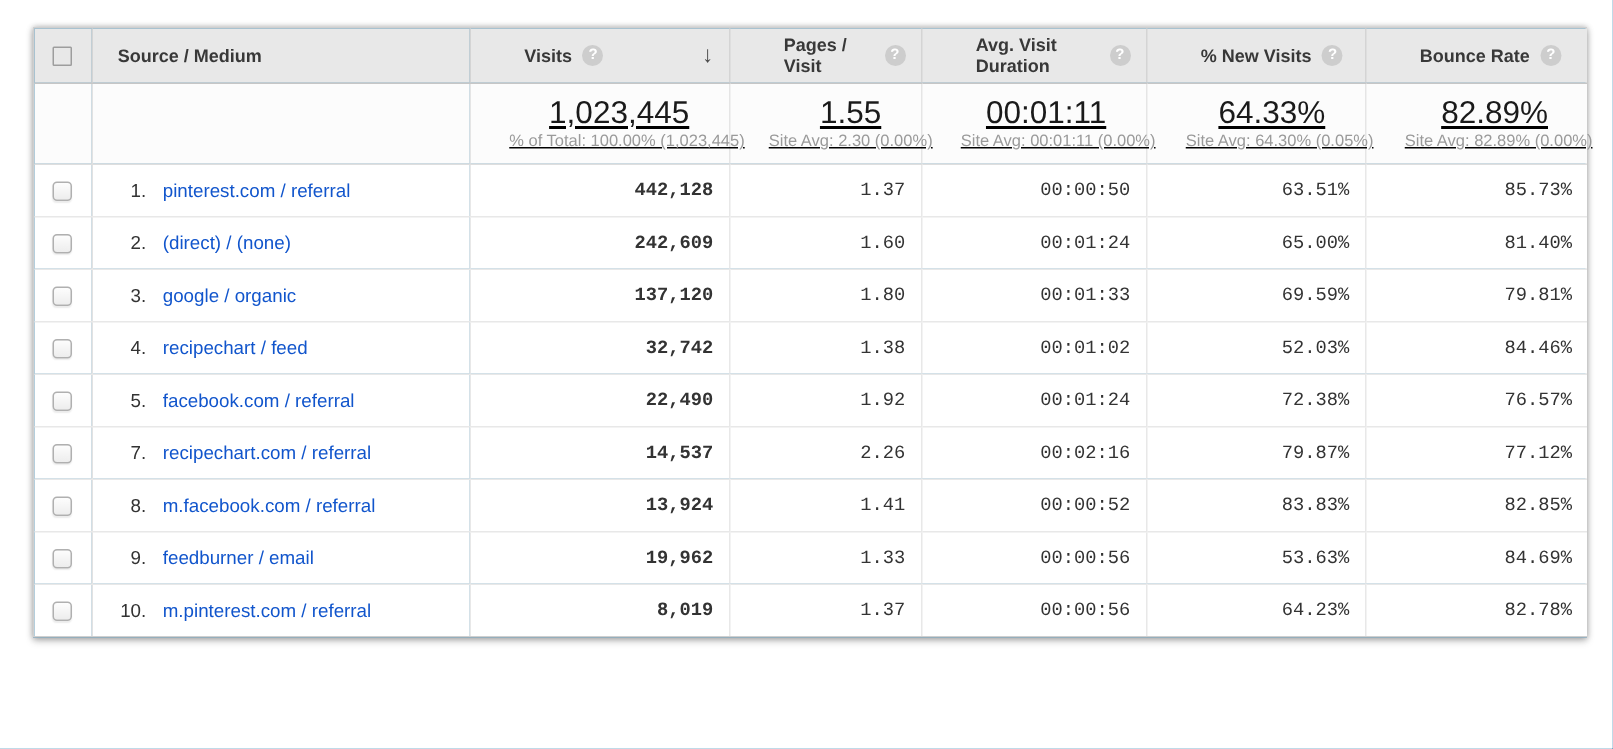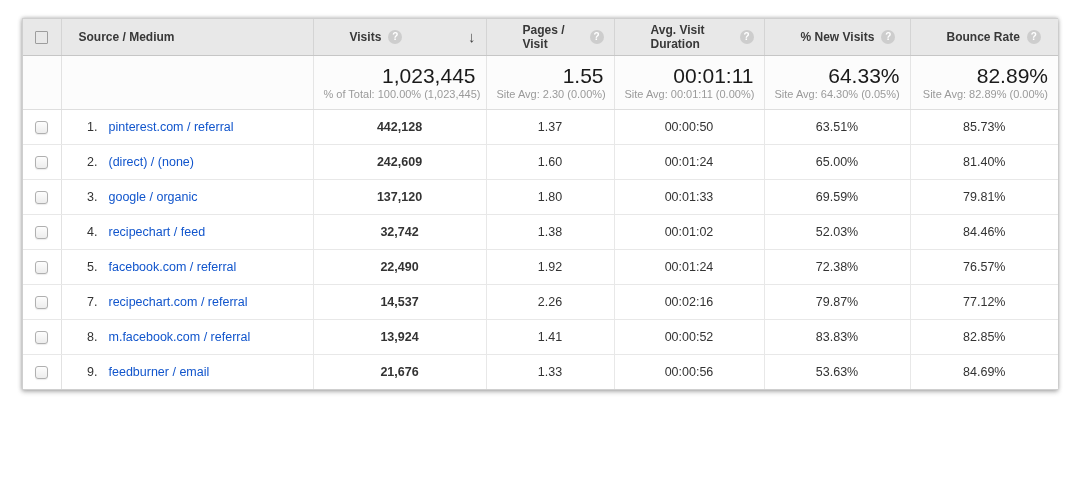--- a/index.html
+++ b/index.html
@@ -30,33 +30,33 @@
 
   
   .cb-col { background:#f4f4f4; border-right:1px solid #e2e2e2; text-align:center; }
   thead .cb-col { background:#e8e8e8; border-right:1px solid #d4d4d4; }
   .cb { display:inline-block; width:13px; height:13px; border:1px solid #b0b0b0;
     border-radius:3px; background:linear-gradient(#fdfdfd,#ededed); vertical-align:middle;
     box-shadow:0 1px 1px rgba(0,0,0,0.08); cursor:pointer; }
   thead .cb { background:#e8e8e8; border:1px solid #9d9d9d; border-radius:1px; box-shadow:none; }
 
   
-  tr.summary td { height:54px; background:#fcfcfc; border-bottom:1px solid #dedede; padding:4px 10px; }
+  tr.summary td { height:54px; background:#fcfcfc; border-bottom:1px solid #dedede; padding:4px 26px;text-decoration:underline; }
   tr.summary td + td { border-left:1px solid #e5e5e5; }
   .big { font-size:21px; color:#1a1a1a; text-align:right; line-height:1.15; }
   .sub { font-size:11px; color:#9a9a9a; text-align:right; white-space:nowrap; }
 
   
   tr.row td { height:35px; background:#fff; border-bottom:1px solid #e8e8e8;
     font-size:12.5px; color:#333; padding:0 10px; }
   tr.row td + td { border-left:1px solid #e8e8e8;margin-top:12px; }
   tr.row:last-child td { border-bottom:none; }
   .idx { display:inline-block; width:26px; text-align:right; margin-right:11px; color:#333; }
   .link { color:#1155cc; text-decoration:none; cursor:pointer; }
-  .metric { text-align:center; }
+  .metric { text-align:right;font-family:Liberation Mono, monospace; }
   .visits-val { font-weight:bold; color:#111; }
   .src-h { padding-left:17px; }
 </style>
 </head>
 <body>
 
 <div class="stage">
   <div class="panel">
     <table>
       <colgroup>
@@ -194,22 +194,31 @@
           <td><span class="idx">8.</span><a class="link">m.facebook.com / referral</a></td>
           <td class="metric visits-val">13,924</td>
           <td class="metric">1.41</td>
           <td class="metric">00:00:52</td>
           <td class="metric">83.83%</td>
           <td class="metric">82.85%</td>
         </tr>
         <tr class="row">
           <td class="cb-col"><span class="cb"></span></td>
           <td><span class="idx">9.</span><a class="link">feedburner / email</a></td>
-          <td class="metric visits-val">21,676</td>
+          <td class="metric visits-val">19,962</td>
           <td class="metric">1.33</td>
           <td class="metric">00:00:56</td>
           <td class="metric">53.63%</td>
           <td class="metric">84.69%</td>
         </tr>
+        <tr class="row">
+          <td class="cb-col"><span class="cb"></span></td>
+          <td><span class="idx">10.</span><a class="link">m.pinterest.com / referral</a></td>
+          <td class="metric visits-val">8,019</td>
+          <td class="metric">1.37</td>
+          <td class="metric">00:00:56</td>
+          <td class="metric">64.23%</td>
+          <td class="metric">82.78%</td>
+        </tr>
       </tbody>
     </table>
   </div>
 </div>
 
 </body></html>

